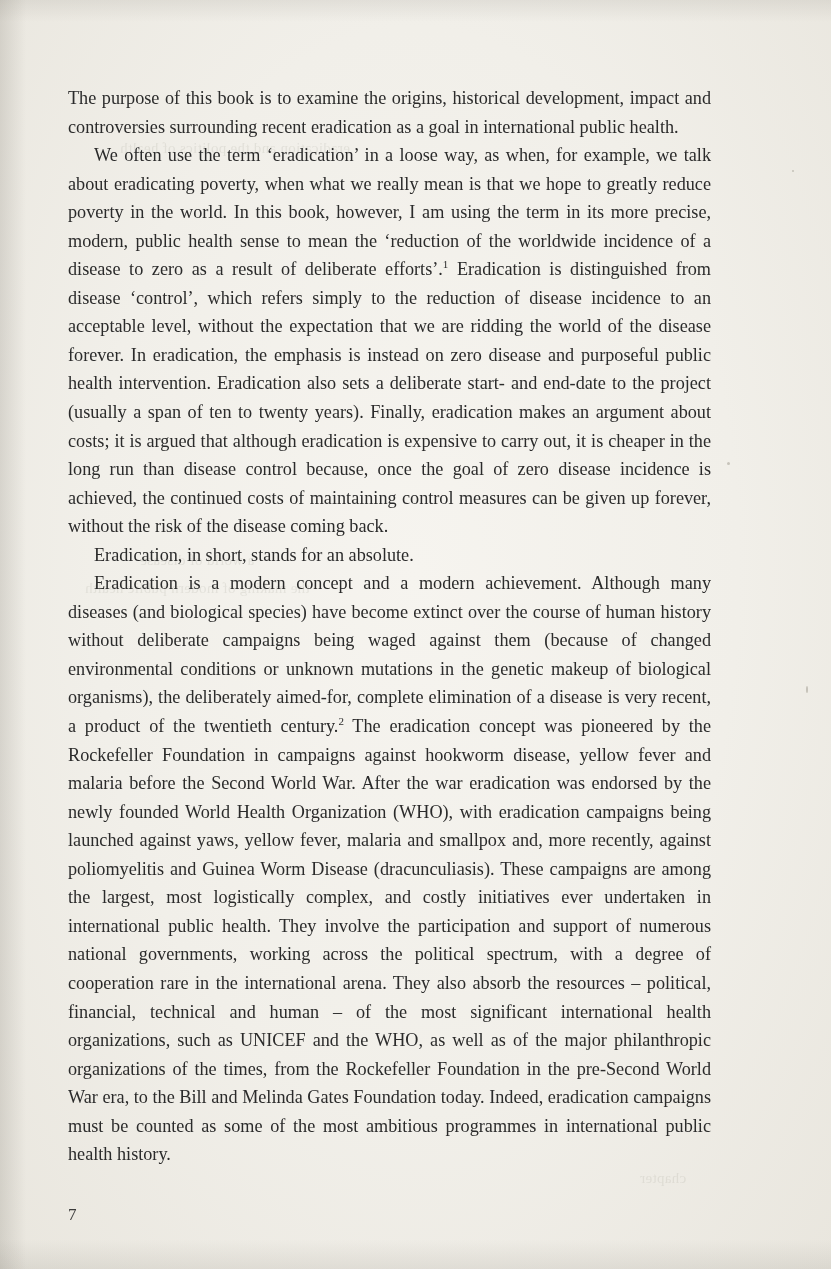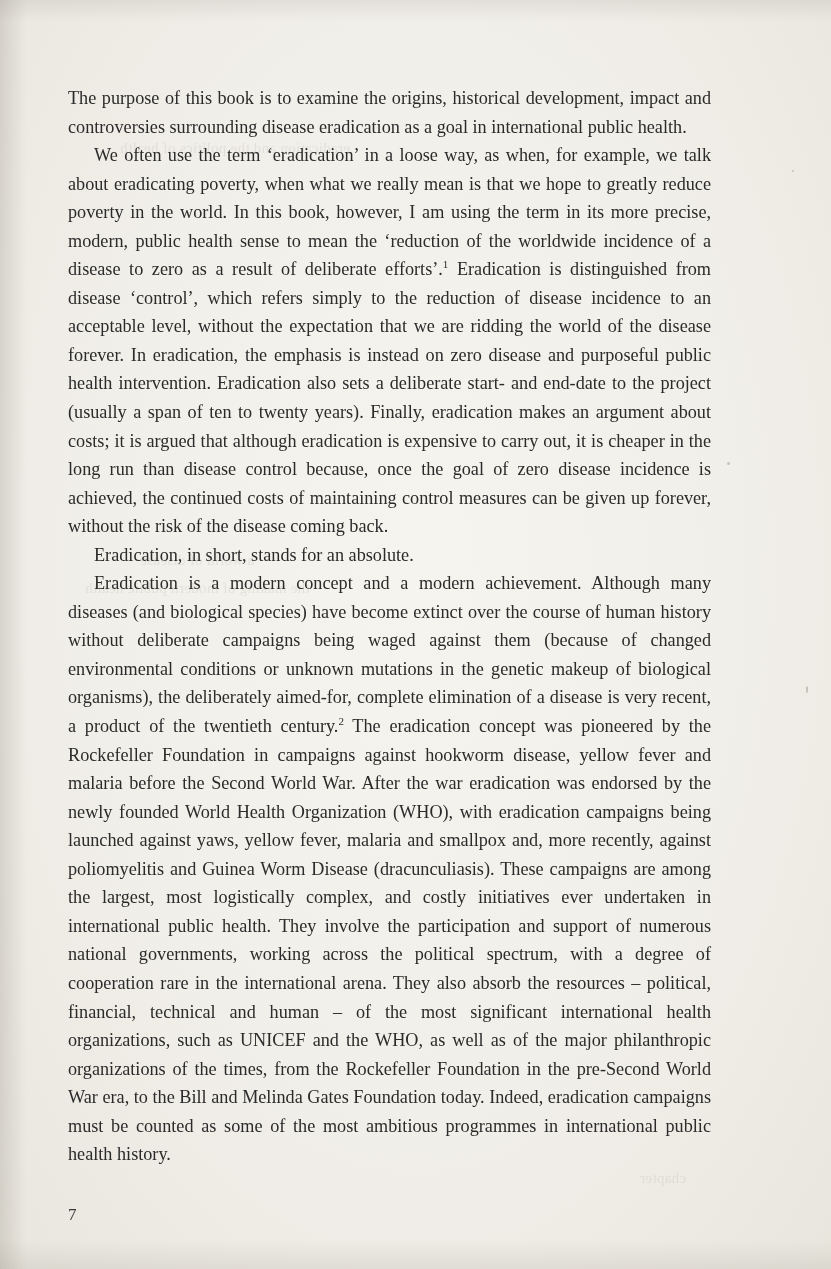--- a/index.html
+++ b/index.html
@@ -107,21 +107,21 @@
   <div class="speck" style="top:686px;left:806px;width:2px;height:7px;"></div>
   <div class="speck" style="top:170px;left:792px;width:2px;height:2px;"></div>
 
   <div class="bleed bleed-1">eradication and the politics of health</div>
   <div class="bleed bleed-2">a world of disease</div>
   <div class="bleed bleed-3">the making of modern public health</div>
   <div class="bleed bleed-4">chapter</div>
 
   <div class="textblock">
 
-    <p><span>The purpose of this book is to examine the origins, historical development, impact and controversies surrounding disease eradication as a goal in international public health.</span></p>
+    <p><span>The purpose of this book is to examine the origins, historical development, impact and controversies surrounding recent eradication as a goal in international public health.</span></p>
 
     <p class="indent"><span>We often use the term ‘eradication’ in a loose way, as when, for example, we talk about eradicating poverty, when what we really mean is that we hope to greatly reduce poverty in the world. In this book, however, I am using the term in its more precise, modern, public health sense to mean the ‘reduction of the worldwide incidence of a disease to zero as a result of deliberate efforts’.</span><span class="sup">1</span><span> Eradication is distinguished from disease ‘control’, which refers simply to the reduction of disease incidence to an acceptable level, without the expectation that we are ridding the world of the disease forever. In eradication, the emphasis is instead on zero disease and purposeful public health intervention. Eradication also sets a deliberate start- and end-date to the project (usually a span of ten to twenty years). Finally, eradication makes an argument about costs; it is argued that although eradication is expensive to carry out, it is cheaper in the long run than disease control because, once the goal of zero disease incidence is achieved, the continued costs of maintaining control measures can be given up forever, without the risk of the disease coming back.</span></p>
 
     <p class="indent"><span>Eradication, in short, stands for an absolute.</span></p>
 
     <p class="indent"><span>Eradication is a modern concept and a modern achievement. Although many diseases (and biological species) have become extinct over the course of human history without deliberate campaigns being waged against them (because of changed environmental conditions or unknown mutations in the genetic makeup of biological organisms), the deliberately aimed-for, complete elimination of a disease is very recent, a product of the twentieth century.</span><span class="sup">2</span><span> The eradication concept was pioneered by the Rockefeller Foundation in campaigns against hookworm disease, yellow fever and malaria before the Second World War. After the war eradication was endorsed by the newly founded World Health Organization (WHO), with eradication campaigns being launched against yaws, yellow fever, malaria and smallpox and, more recently, against poliomyelitis and Guinea Worm Disease (dracunculiasis). These campaigns are among the largest, most logistically complex, and costly initiatives ever undertaken in international public health. They involve the participation and support of numerous national governments, working across the political spectrum, with a degree of cooperation rare in the international arena. They also absorb the resources – political, financial, technical and human – of the most significant international health organizations, such as UNICEF and the WHO, as well as of the major philanthropic organizations of the times, from the Rockefeller Foundation in the pre-Second World War era, to the Bill and Melinda Gates Foundation today. Indeed, eradication campaigns must be counted as some of the most ambitious programmes in international public health history.</span></p>
 
   </div>
 
   <div class="folio">7</div>

